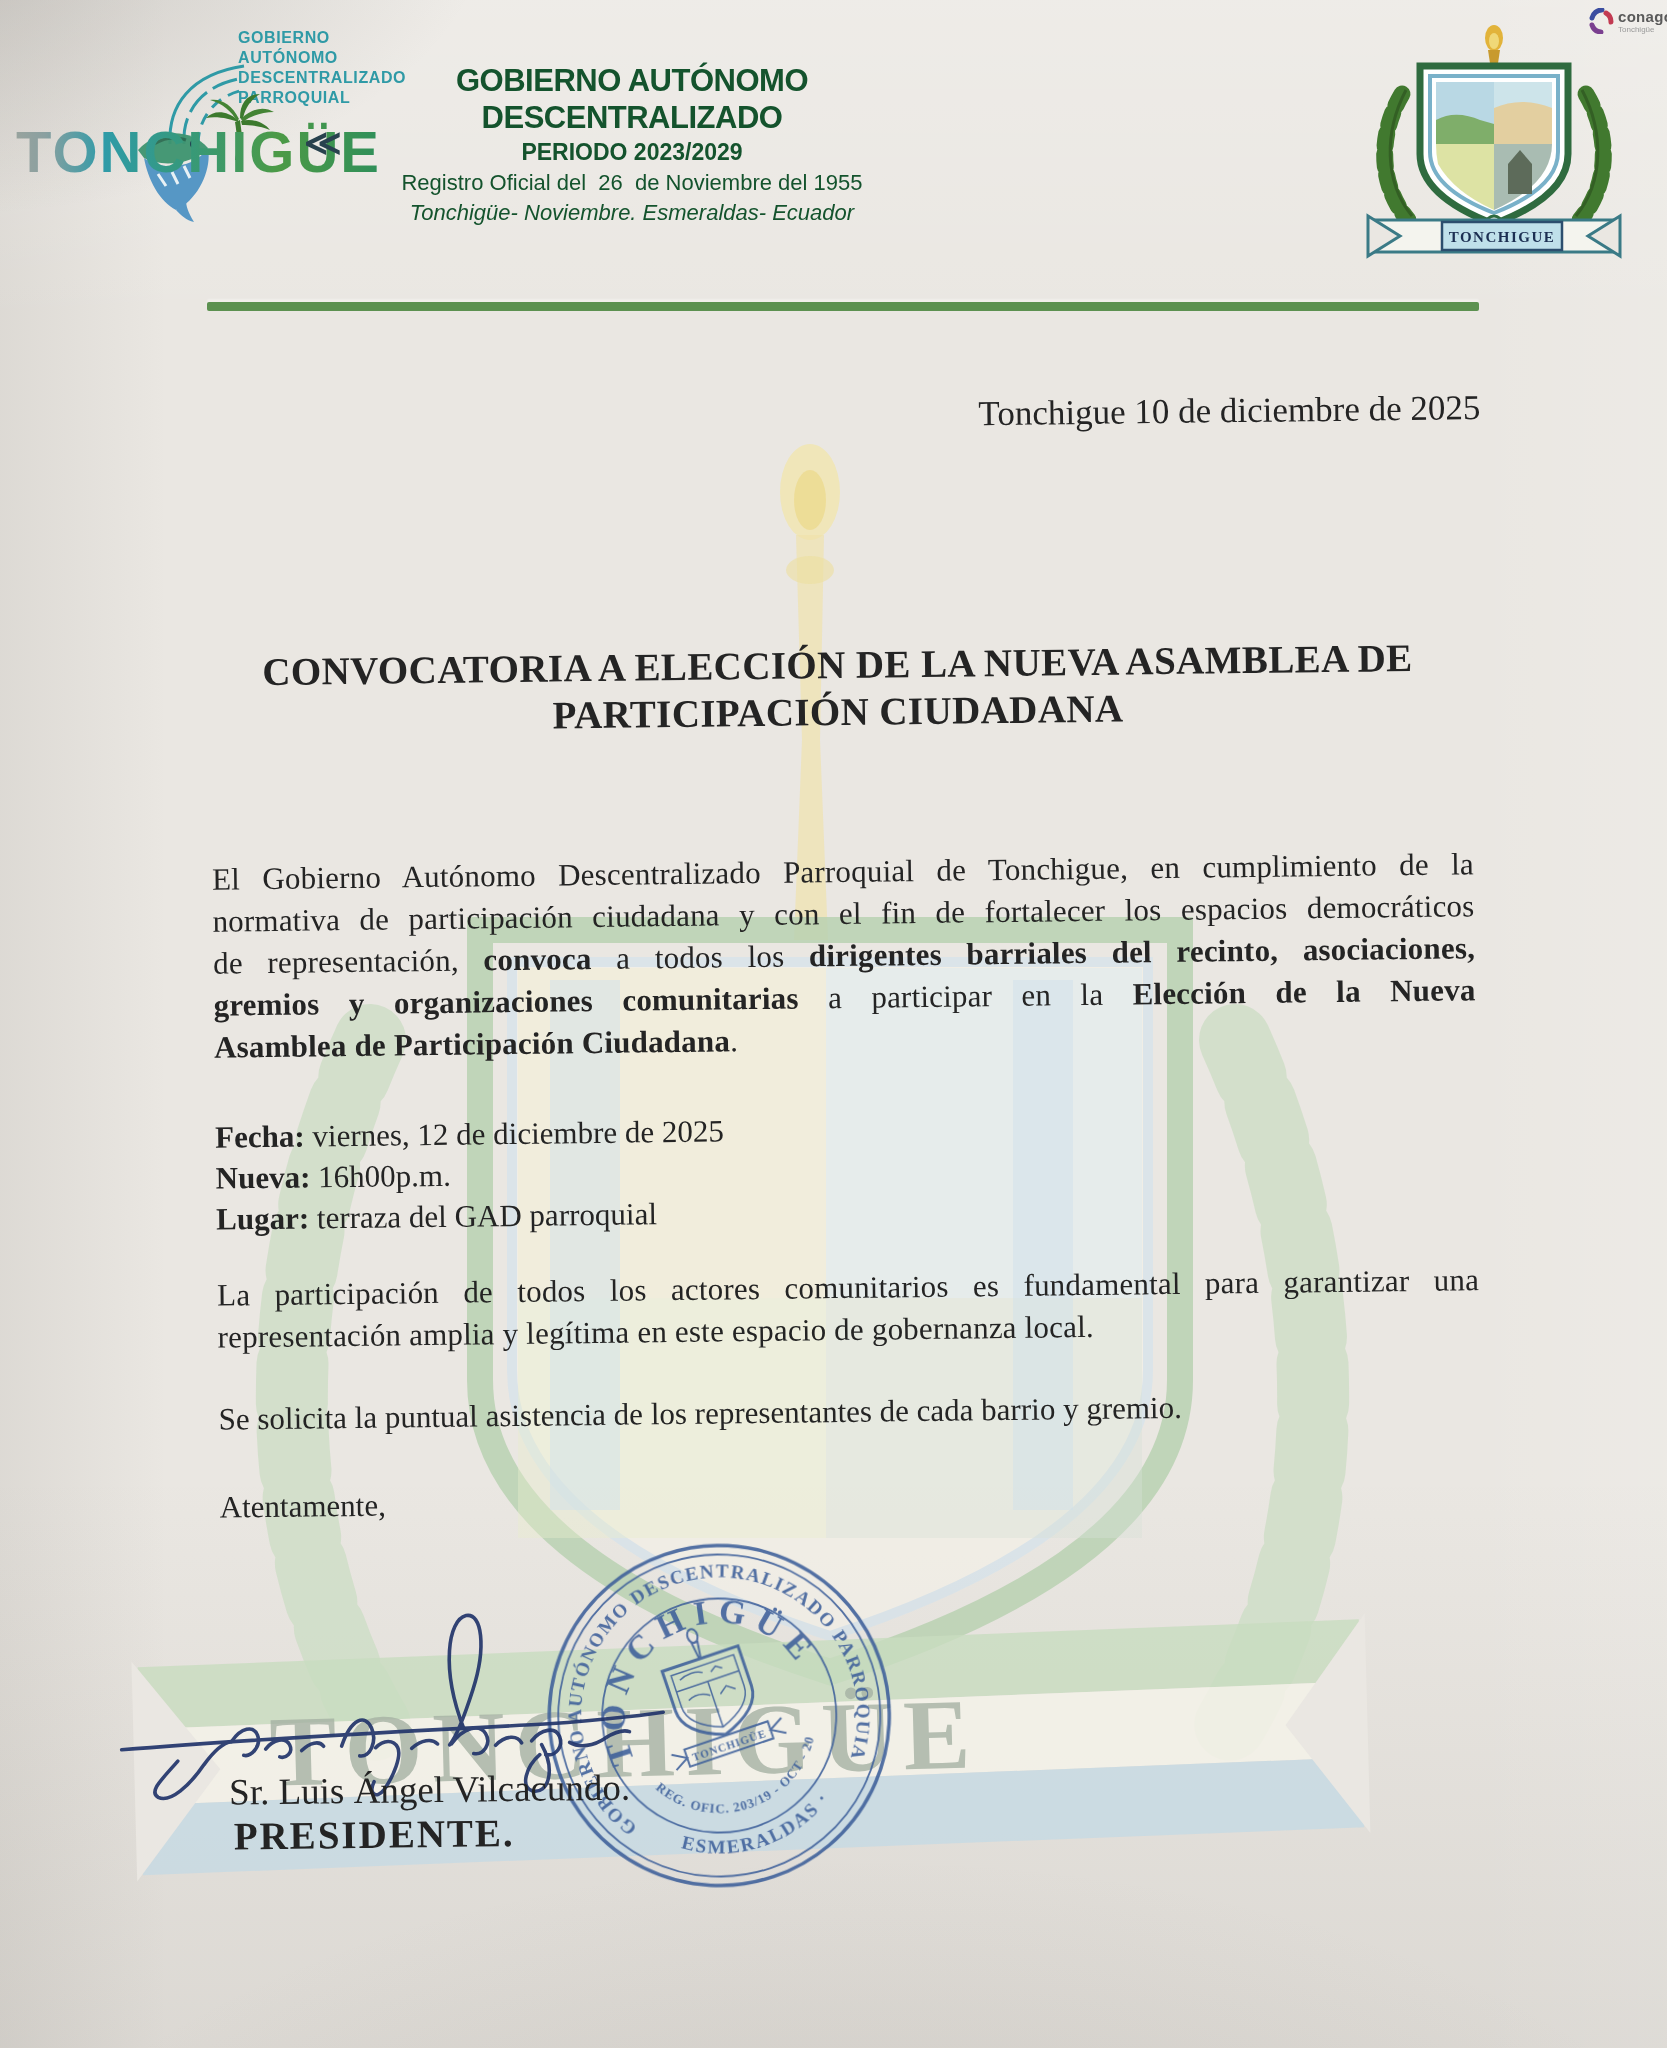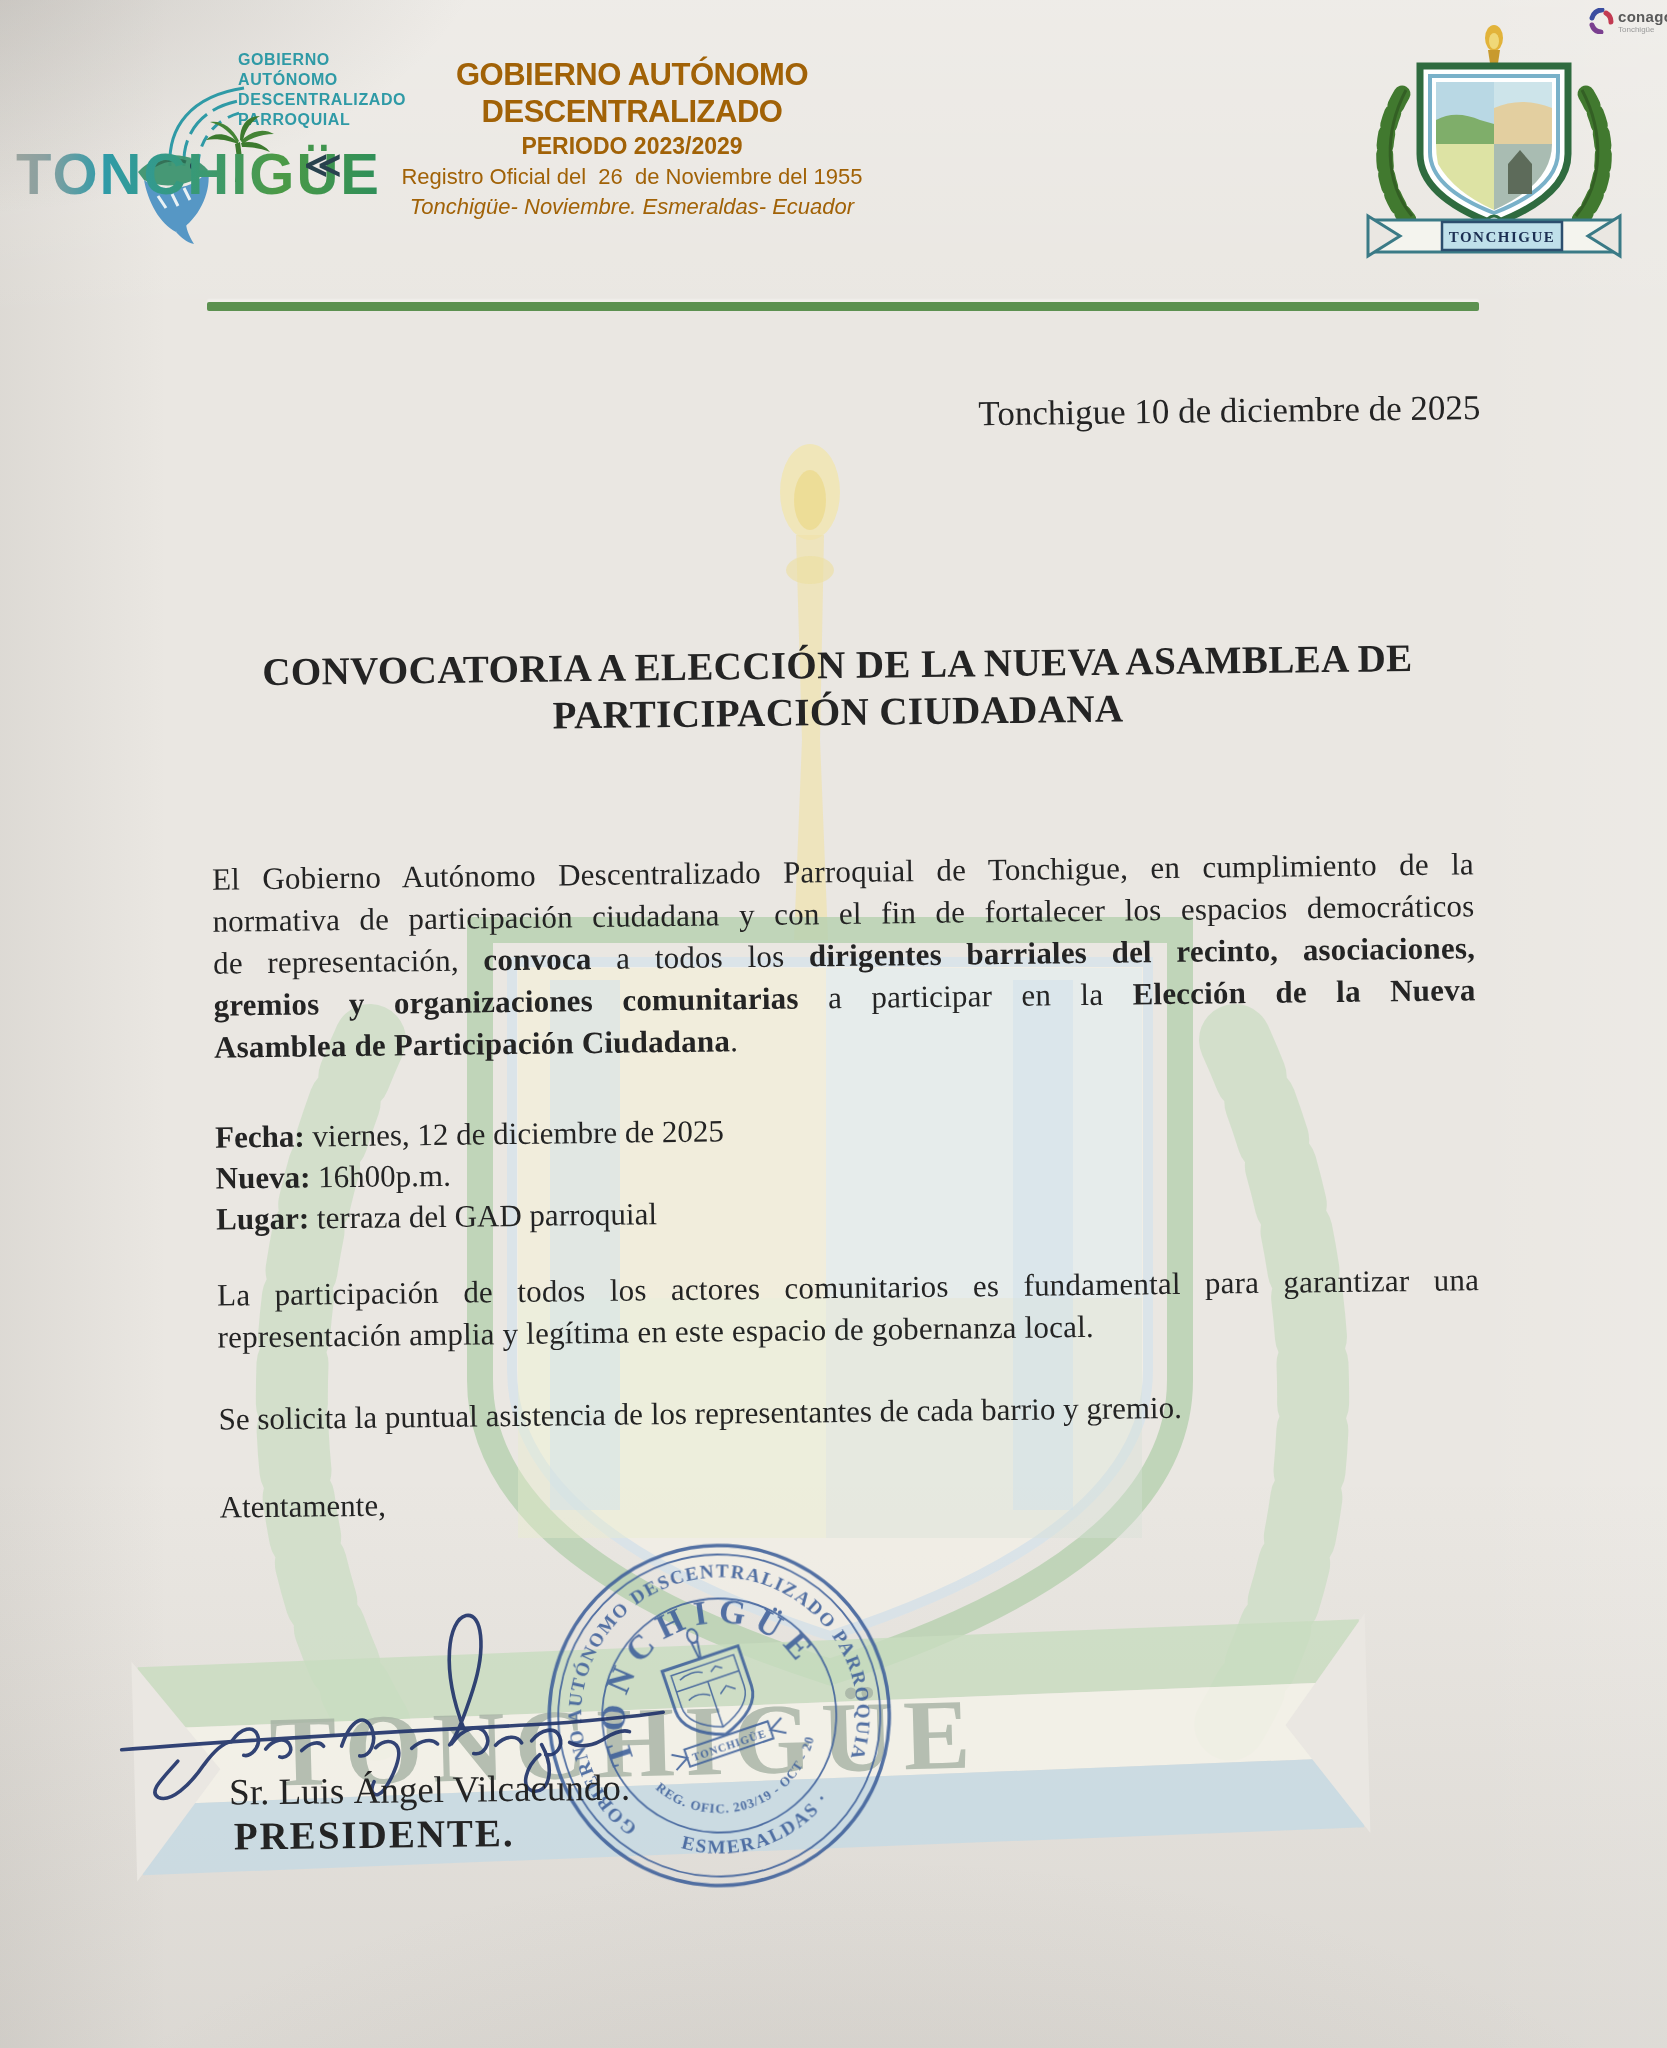--- a/index.html
+++ b/index.html
@@ -15,21 +15,21 @@
       linear-gradient(90deg, rgba(105,100,92,.10), rgba(0,0,0,0) 10%, rgba(0,0,0,0) 88%, rgba(255,255,255,.12));
   }
   .abs{position:absolute;}
   
   .org-lines{font-family:"Liberation Sans",sans-serif; font-weight:700; font-size:16px;
     line-height:20px; color:#2f9aa6; letter-spacing:.6px;}
   .wordmark{font-family:"Liberation Sans",sans-serif; font-weight:800; font-size:58px; letter-spacing:2px;
     background:linear-gradient(90deg,#98a39e 0%,#8aa0a0 8%,#2f9ba8 24%,#35997e 45%,#4c9a46 72%,#2f8f5a 100%);
     -webkit-background-clip:text; background-clip:text; color:transparent;}
   .chevrons{font-family:"Liberation Sans",sans-serif; font-weight:700; font-size:36px; color:#28424e;}
-  .hdr-center{width:620px; text-align:center; font-family:"Liberation Sans",sans-serif; color:#a16207;}
+  .hdr-center{width:620px; text-align:center; font-family:"Liberation Sans",sans-serif; color:#14532d;margin-top:6px;}
   .hdr-main{font-weight:700; font-size:31px; line-height:37px; letter-spacing:-.5px;}
   .hdr-periodo{font-weight:700; font-size:23px; margin-top:3px;}
   .hdr-reg{font-size:22px; margin-top:4px;}
   .hdr-ruc{font-size:22px; margin-top:3px;}
   .hdr-ruc .b{font-weight:700;}
   .hdr-loc{font-size:22px; font-style:italic; margin-top:4px;}
   .green-rule{background:#5c9150; height:9px; border-radius:2px; box-shadow:0 -3px 2px rgba(255,255,255,.35);}
   
   .tilt{position:absolute; inset:0; transform:rotate(-0.7deg); transform-origin:840px 1200px;}
   .date-line{font-size:35px; text-align:right; width:610px;}
@@ -82,21 +82,21 @@
       <polygon points="20,1292 1242,1276 1242,1352 20,1368" fill="#f4f2e9" opacity=".85"></polygon>
       <polygon points="20,1368 1242,1352 1242,1422 20,1438" fill="#c5dae4" opacity=".8"></polygon>
       <polygon points="14,1224 100,1334 14,1444" fill="#eae7e2"></polygon>
       <polygon points="1248,1208 1166,1318 1248,1428" fill="#eae7e2"></polygon>
       <text x="150" y="1352" font-family="Liberation Serif, serif" font-weight="700" font-size="100" letter-spacing="10" fill="#a6b2a4" opacity=".8">TONCHIGÜE</text>
     </g>
   </svg>
 
   <div class="abs" style="left:0; top:0; width:1667px; height:300px;">
 
-    <div class="abs" style="left:12px; top:48px; width:370px; height:200px;">
+    <div class="abs" style="left:12px; top:26px; width:370px; height:200px;">
       <div class="abs org-lines" style="left:226px; top:2px;">
         <div>GOBIERNO AUTÓNOMO</div>
         <div>DESCENTRALIZADO</div>
         <div>PARROQUIAL</div>
       </div>
       <svg class="abs" style="left:148px; top:30px;" width="90" height="90" viewBox="0 0 90 90">
         <path d="M10,88 C8,50 30,18 84,10" fill="none" stroke="#2f9aa6" stroke-width="3"></path>
         <path d="M24,88 C22,56 42,28 84,22" fill="none" stroke="#2f9aa6" stroke-width="3" stroke-dasharray="26 7"></path>
         <path d="M38,88 C38,64 54,40 84,34" fill="none" stroke="#2f9aa6" stroke-width="3" stroke-dasharray="12 8"></path>
       </svg>

